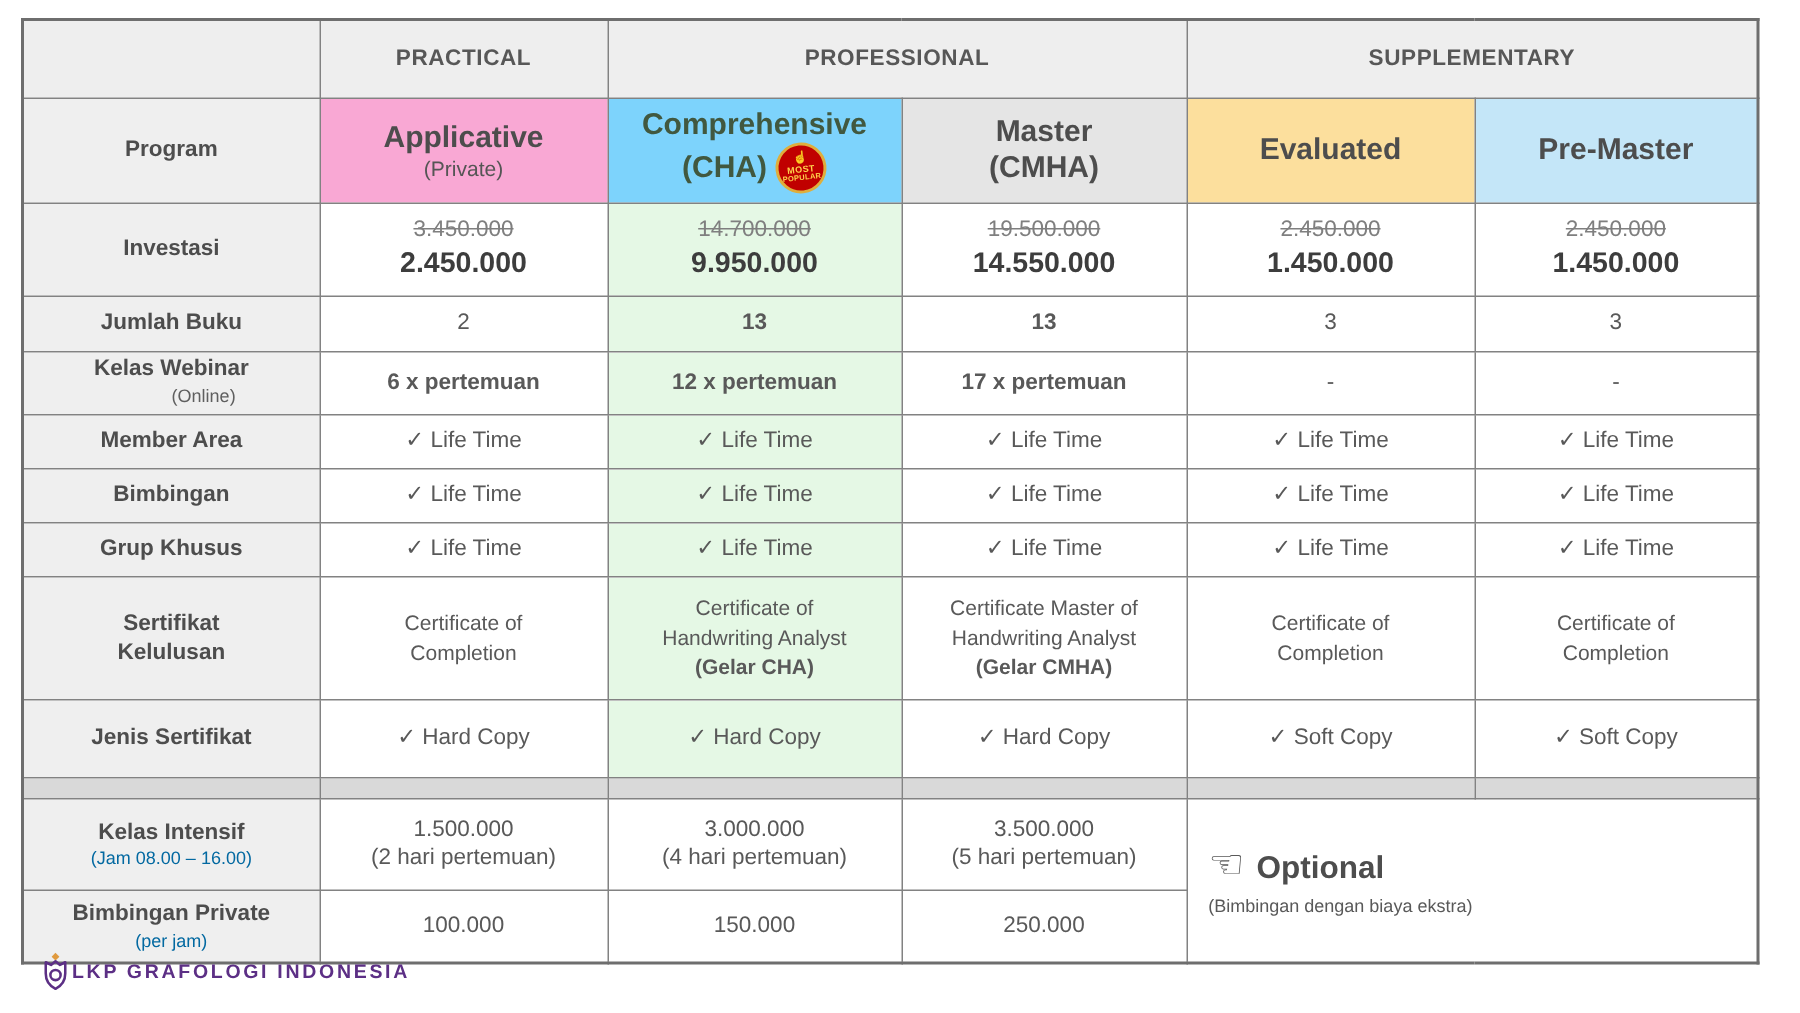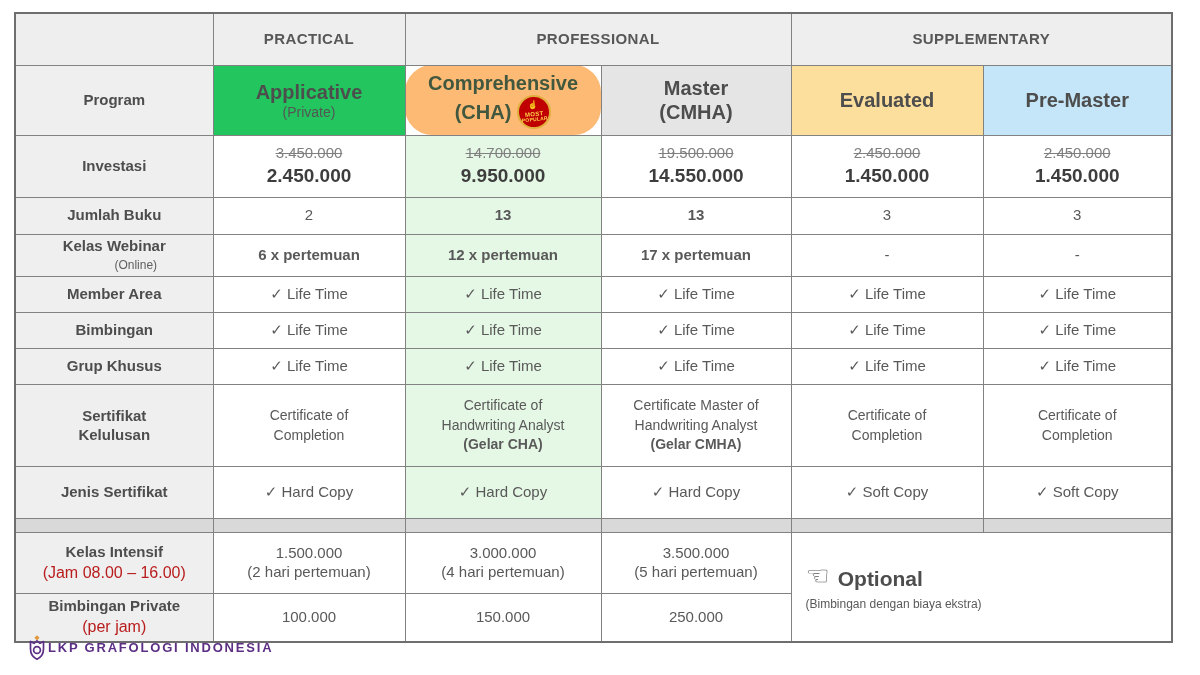--- a/index.html
+++ b/index.html
@@ -17,27 +17,27 @@
     border: 2px solid #6e6e6e;
   }
   td {
     border: 1px solid #828282;
     text-align: center; vertical-align: middle;
     padding: 2px 4px; overflow: hidden;
     font-size: 15px; line-height: 1.25;
   }
   .lbl { background: #efefef; font-weight: bold; color: #4d4d4d; }
   .lbl .lsub { font-weight: normal; font-size: 12px; color: #5f5f5f; margin-left: 43px; }
-  .lbl .lsub-block { display: block; font-weight: normal; font-size: 16px; color: #b91c1c; margin-top: 1px; }
+  .lbl .lsub-block { display: block; font-weight: normal; font-size: 12px; color: #0369a1; margin-top: 1px; }
   .hdr { background: #eeeeee; font-weight: bold; color: #575757; letter-spacing: 0.4px; font-size: 15px; }
   .pre { white-space: pre-line; }
 
   
-  .c-app    { background: #22c55e; }
-  .c-comp   { background: #fdba74; border-radius: 27px; }
+  .c-app    { background: #f9a8d4; }
+  .c-comp   { background: #7dd3fc; }
   .c-master { background: #e5e5e5; }
   .c-eval   { background: #fcdf9d; }
   .c-pre    { background: #c4e6f8; }
   .d-comp   { background: #e5f8e5; }
 
   .prog { font-weight: bold; font-size: 20px; color: #4d4d4d; line-height: 1.2; }
   .prog.greenish { color: #41583f; }
   .sub-small { display: block; font-size: 14px; font-weight: normal; color: #555; }
   .sub-line { display: flex; align-items: center; justify-content: center; gap: 6px; }
 

